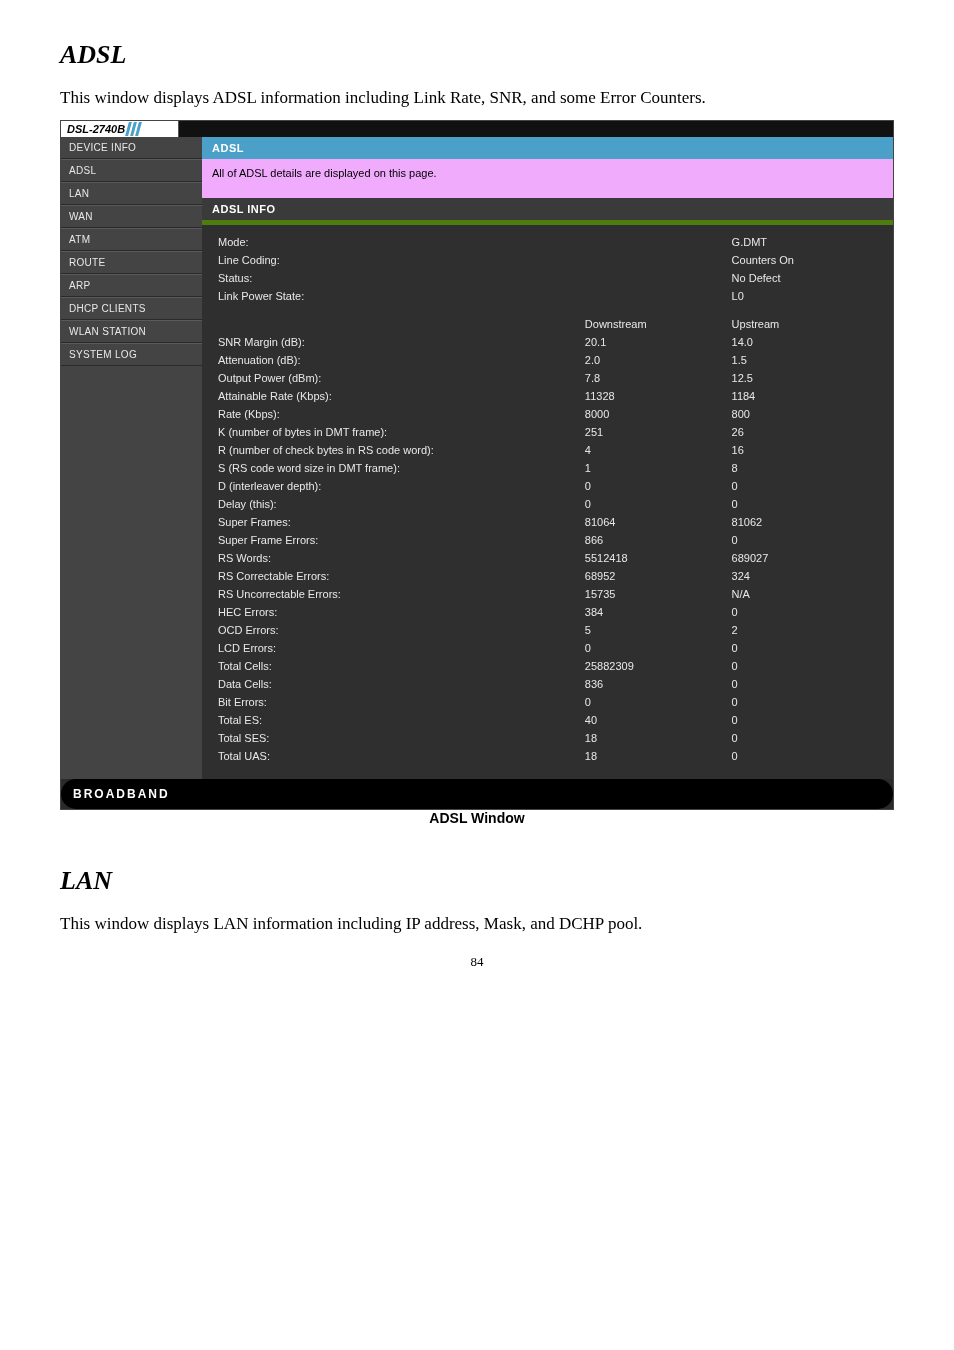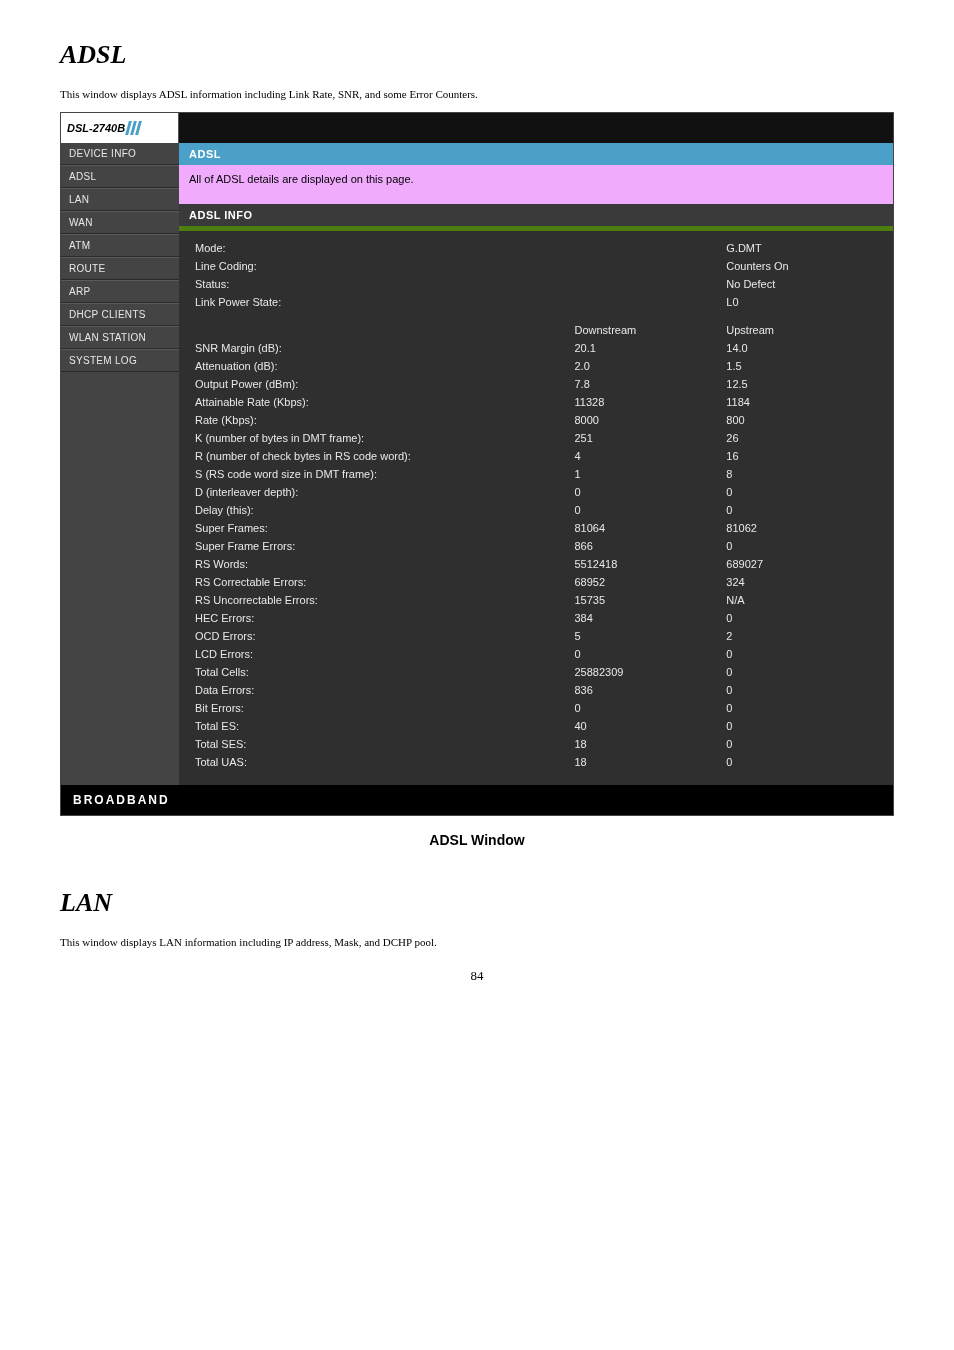--- a/index.html
+++ b/index.html
@@ -1,44 +1,44 @@
 <!DOCTYPE html>
 <html><head>
 <meta charset="utf-8">
 <style>
   * { box-sizing: border-box; margin: 0; padding: 0; }
   body { font-family: "Times New Roman", serif; background: #fff; color: #000; width: 954px; }
   .page { padding: 40px 60px; }
   h1.section-title { font-style: italic; font-weight: bold; font-size: 26px; margin-bottom: 18px; }
-  p.intro { font-size: 11px; margin-bottom: 12px; }
+  p.intro { font-size: 17px; margin-bottom: 12px; }
   .router-ui { border: 1px solid #444; font-family: Verdana, Arial, sans-serif; font-size: 11px; color: #fff; background: #2a2a2a; }
-  .topbar { display: flex; align-items: stretch; background: #111; height: 30px; }
+  .topbar { display: flex; align-items: stretch; background: #111; height: 16px; }
   .brand { width: 118px; background: #fff; display: flex; align-items: center; gap: 2px; padding: 0 6px; font-weight: bold; font-style: italic; font-size: 11px; color: #000; border-right: 1px solid #555; }
   .stripes { display: inline-flex; gap: 2px; }
   .stripes span { display: inline-block; width: 3px; height: 14px; background: #4aa0c8; transform: skewX(-15deg); }
   .tabs { display: flex; flex: 1; margin-top: 42px; }
   .tab { flex: 1; display: flex; align-items: center; justify-content: center; font-weight: bold; letter-spacing: 1px; font-size: 11px; color: #fff; border-right: 1px solid #555; background: #1a1a1a; }
   .tab.last { border-right: none; }
   .body-row { display: flex; }
-  .sidebar { width: 118px; background: #444; }
+  .sidebar { width: 141px; background: #444; }
   .sidebar .nav-item { border-top: 1px solid #5a5a5a; border-bottom: 1px solid #2a2a2a; padding: 5px 8px; font-size: 10px; color: #e8e8e8; letter-spacing: .3px; }
   .sidebar .nav-item:first-child { border-top: none; }
   .content { flex: 1; background: #2f2f2f; padding: 0; }
   .panel-head { background: #4aa0c8; color: #fff; font-weight: bold; padding: 5px 10px; font-size: 11px; letter-spacing: .5px; }
   .panel-body-white { background: #f0abfc; color: #000; padding: 8px 10px 20px; font-size: 11px; }
   .subhead { background: #3a3a3a; color: #fff; font-weight: bold; padding: 5px 10px; margin-top: -1px; font-size: 11px; letter-spacing: .5px; border-bottom: 5px solid #4d7c0f; }
   .dark-panel { background: #2f2f2f; padding: 8px 12px 14px; }
   table.info { width: 100%; border-collapse: collapse; color: #e8e8e8; font-size: 11px; }
   table.info td { padding: 3px 4px; vertical-align: top; }
   .col-label { width: 55%; }
   .col-ds { width: 22%; }
   .col-us { width: 23%; }
   .spacer-row td { height: 10px; }
-  .footer { background: #000; color: #fff; font-weight: bold; letter-spacing: 2px; font-size: 12px; padding: 8px 12px; font-family: Arial, sans-serif; }
-  .caption { text-align: center; font-weight: bold; font-size: 14px; margin-top: 16px; margin-bottom: 40px; font-family: Arial, sans-serif; }
+  .footer { background: #000; color: #fff; font-weight: bold; letter-spacing: 2px; font-size: 12px; padding: 8px 12px; font-family: Arial, sans-serif; border-radius: 15px; }
+  .caption { text-align: center; font-weight: bold; font-size: 14px; margin-bottom: 40px; font-family: Arial, sans-serif; }
   .page-num { text-align: center; font-size: 13px; margin-top: 20px; }
 </style>
 </head>
 <body>
 
 <div class="page">
   <h1 class="section-title">ADSL</h1>
   <p class="intro">This window displays ADSL information including Link Rate, SNR, and some Error Counters.</p>
 
   <div class="router-ui">
@@ -201,21 +201,21 @@
                   <td class="col-label">LCD Errors:</td>
                   <td class="col-ds">0</td>
                   <td class="col-us">0</td>
                 </tr>
                 <tr>
                   <td class="col-label">Total Cells:</td>
                   <td class="col-ds">25882309</td>
                   <td class="col-us">0</td>
                 </tr>
                 <tr>
-                  <td class="col-label">Data Errors:</td>
+                  <td class="col-label">Data Cells:</td>
                   <td class="col-ds">836</td>
                   <td class="col-us">0</td>
                 </tr>
                 <tr>
                   <td class="col-label">Bit Errors:</td>
                   <td class="col-ds">0</td>
                   <td class="col-us">0</td>
                 </tr>
                 <tr>
                   <td class="col-label">Total ES:</td>

